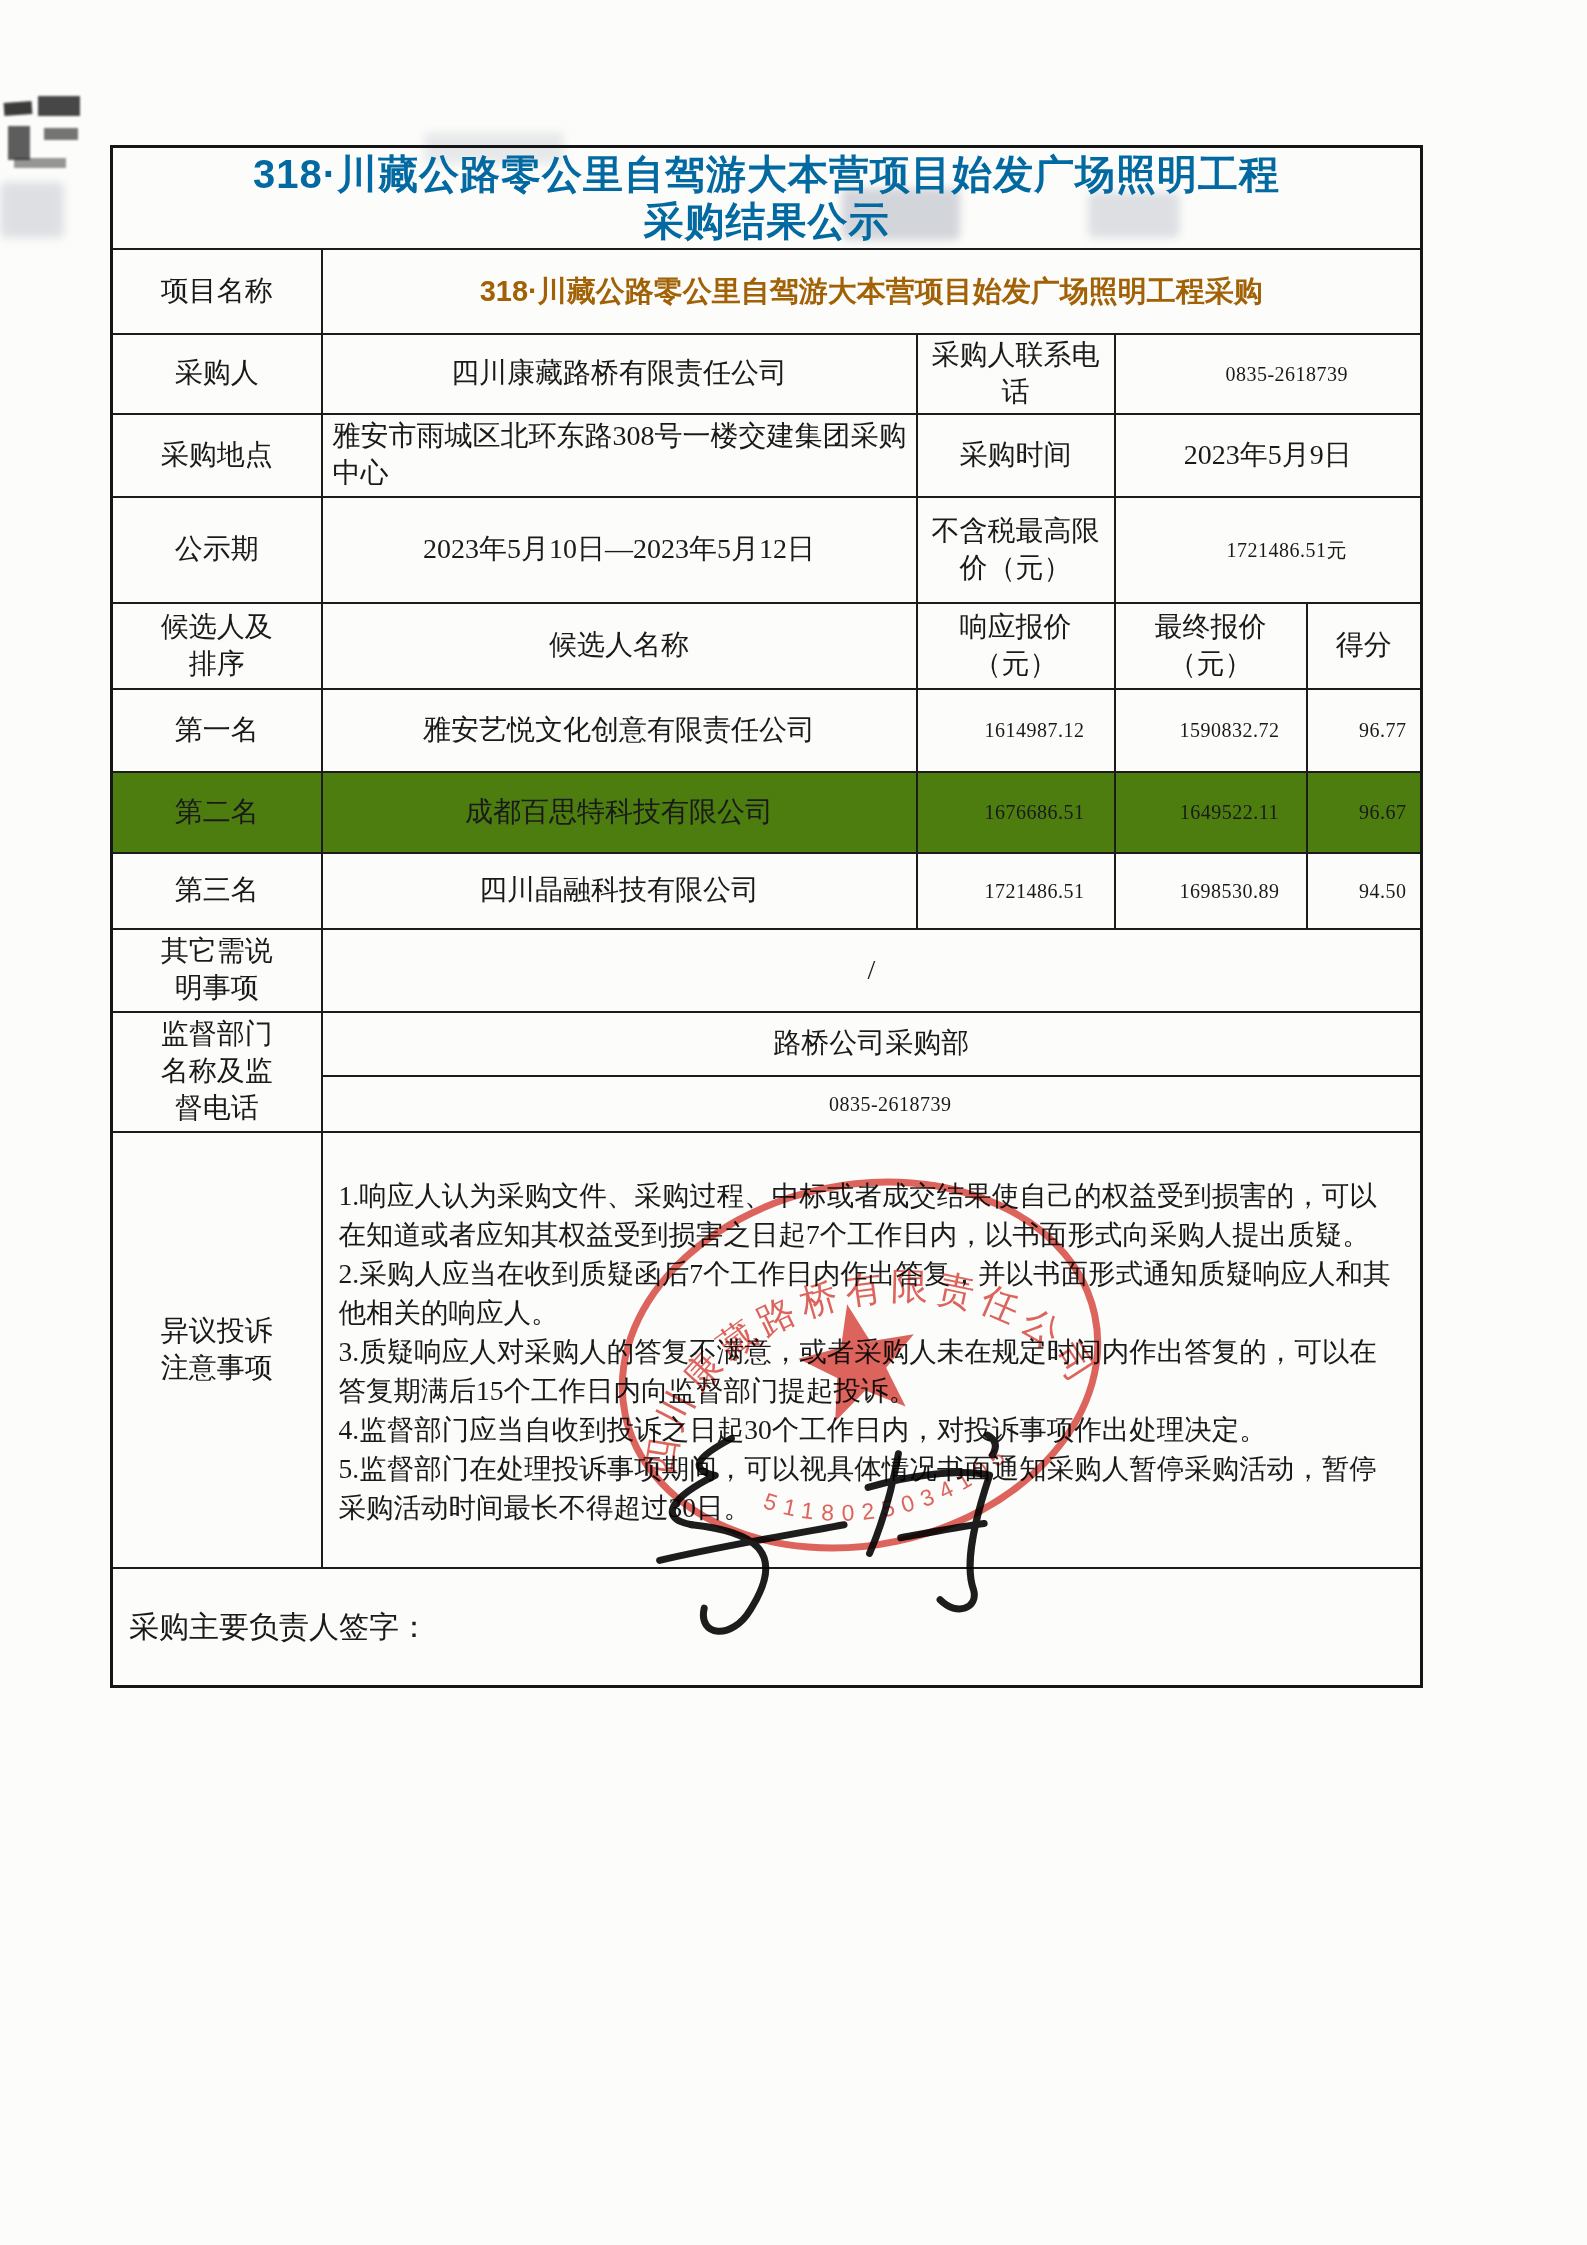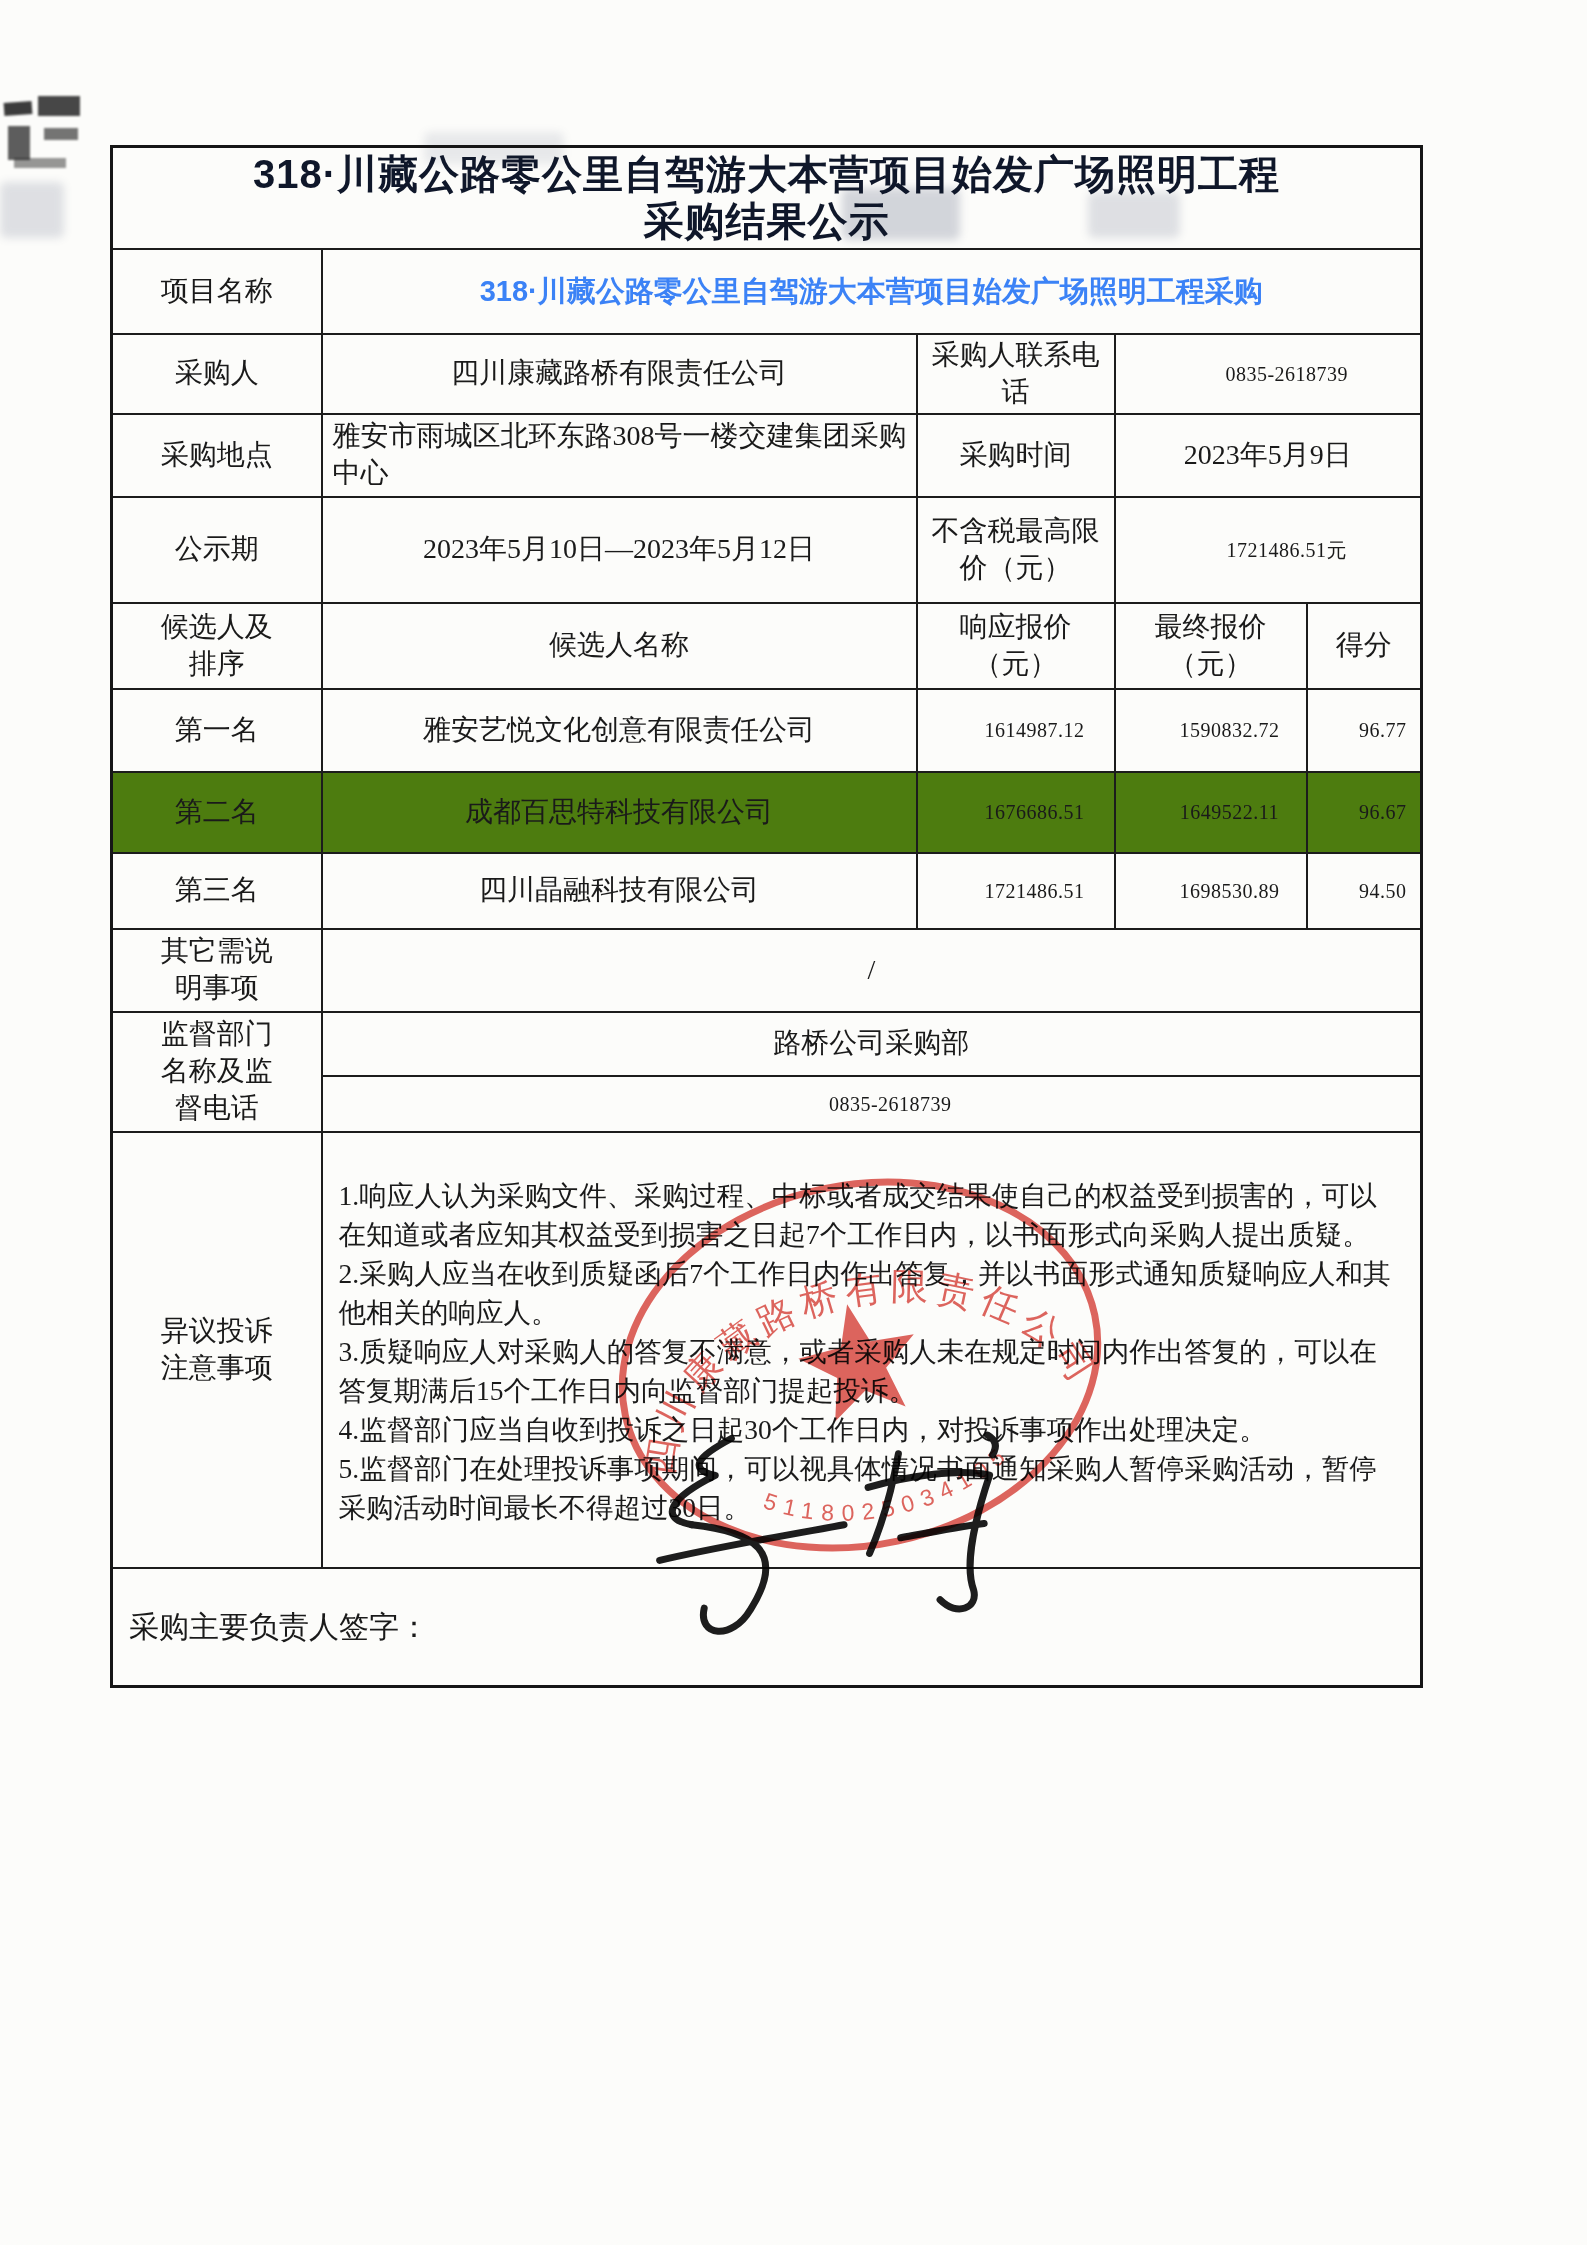--- a/index.html
+++ b/index.html
@@ -33,25 +33,25 @@
   tr.h-c3     td{height:70px;}
   tr.h-other  td{height:77px;}
   tr.h-sup1   td{height:58px;}
   tr.h-sup2   td{height:50px;}
   tr.h-obj    td{height:402px;}
   tr.h-sign   td{height:112px;}
 
   .title-cell{
     font-family:"Liberation Sans","DejaVu Sans",sans-serif;
     font-weight:700;font-size:40px;line-height:47px;letter-spacing:1px;
-    color:#0f172a;
+    color:#0369a1;
   }
   .proj-value{
     font-family:"Liberation Sans","DejaVu Sans",sans-serif;
-    font-weight:700;font-size:29px;color:#3b82f6;
+    font-weight:700;font-size:29px;color:#a16207;
   }
   .wrap-4{display:inline-block;width:118px;word-break:break-all;}
   .wrap-6{display:inline-block;width:172px;word-break:break-all;}
   .left-cell{text-align:left;padding-left:10px;padding-right:8px;border-radius:29px;}
   .num-cell{font-size:20px;letter-spacing:.5px;padding-left:44px;}
   tr.shaded td{background:#4d7c0f;}
   .obj-cell{
     text-align:left;vertical-align:middle;
     padding:18px 28px 14px 16px;
   }

